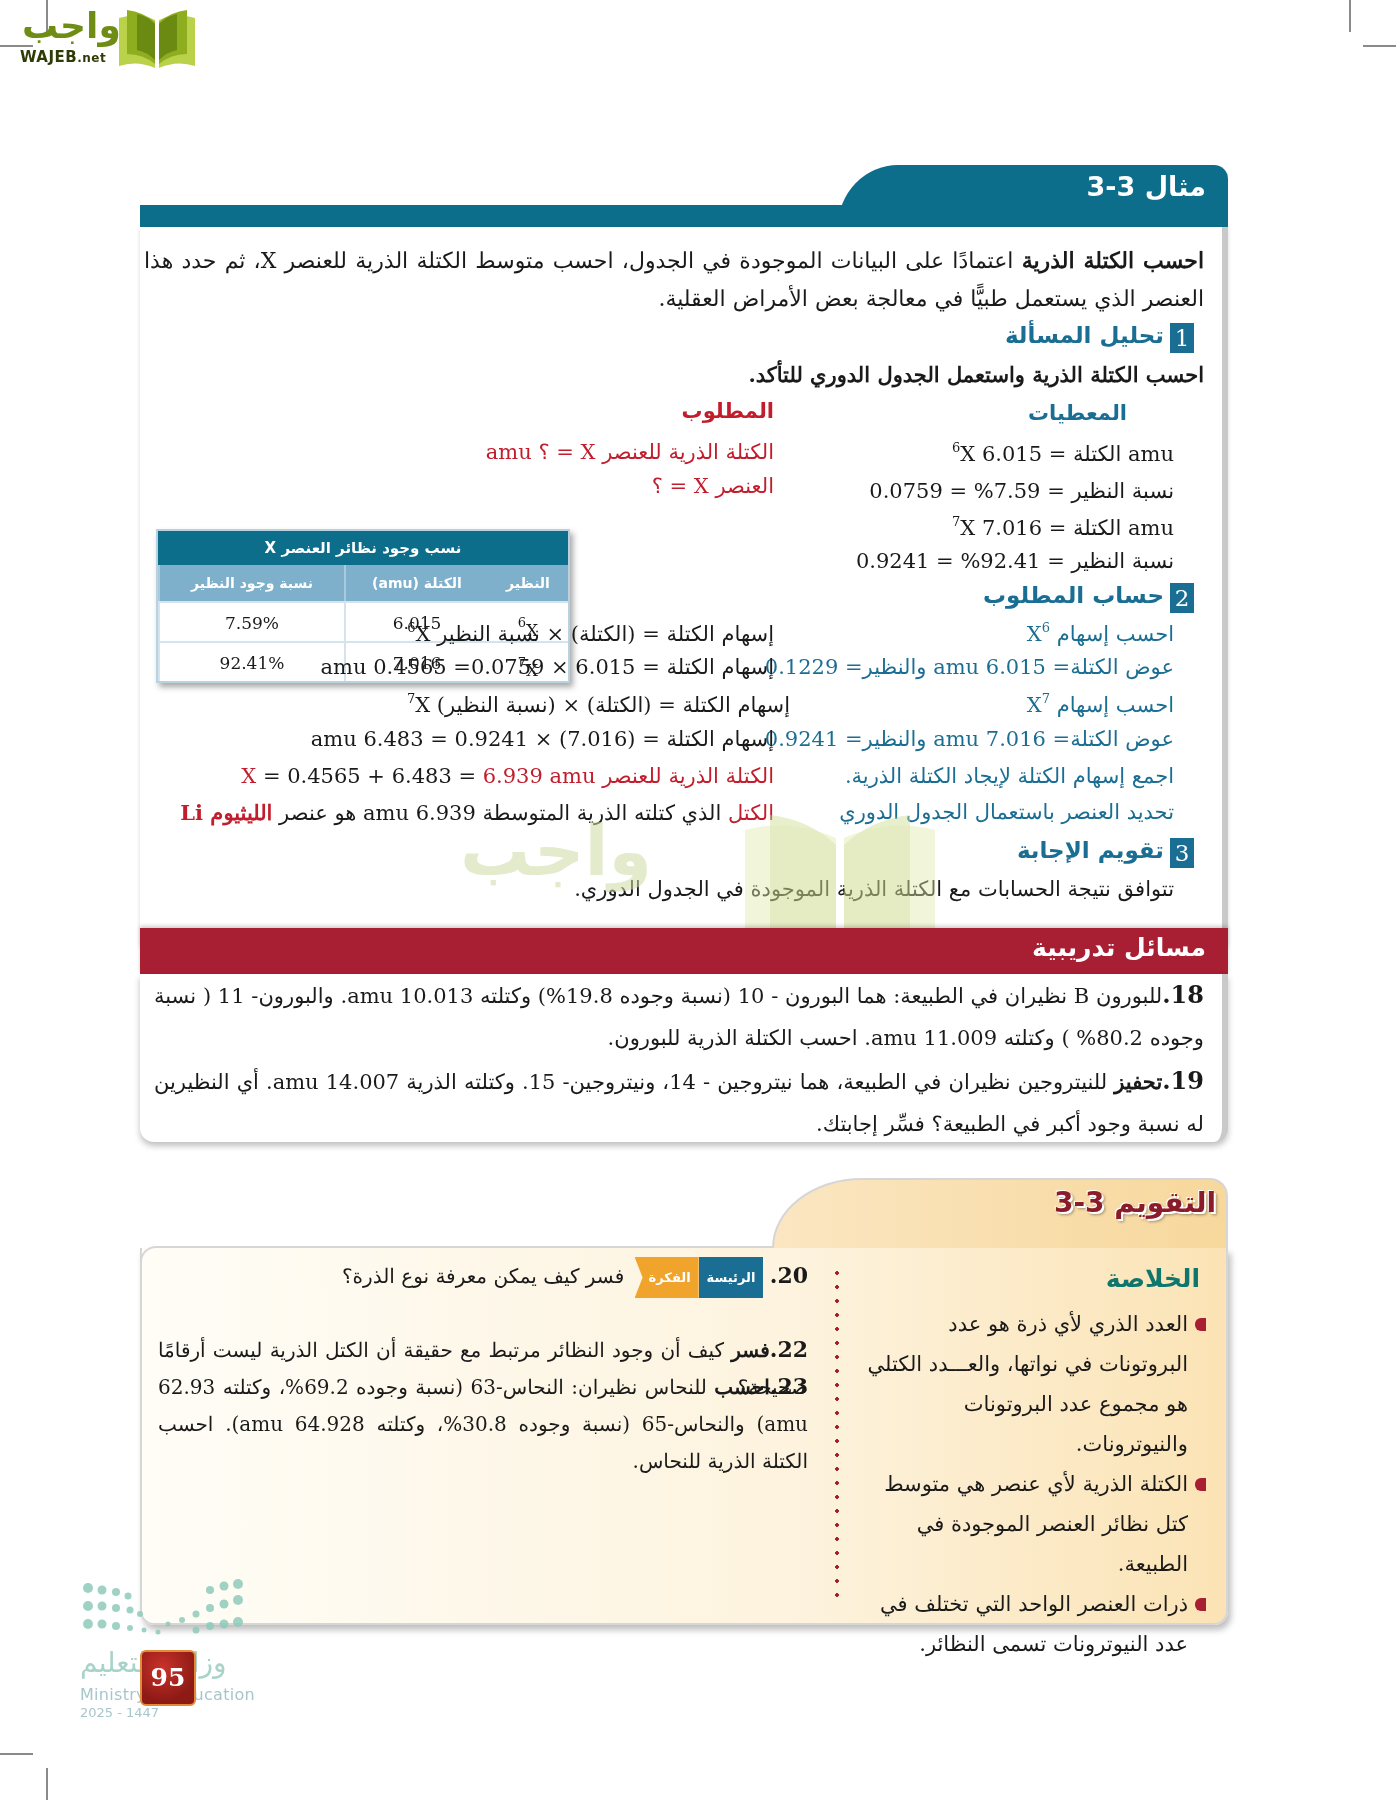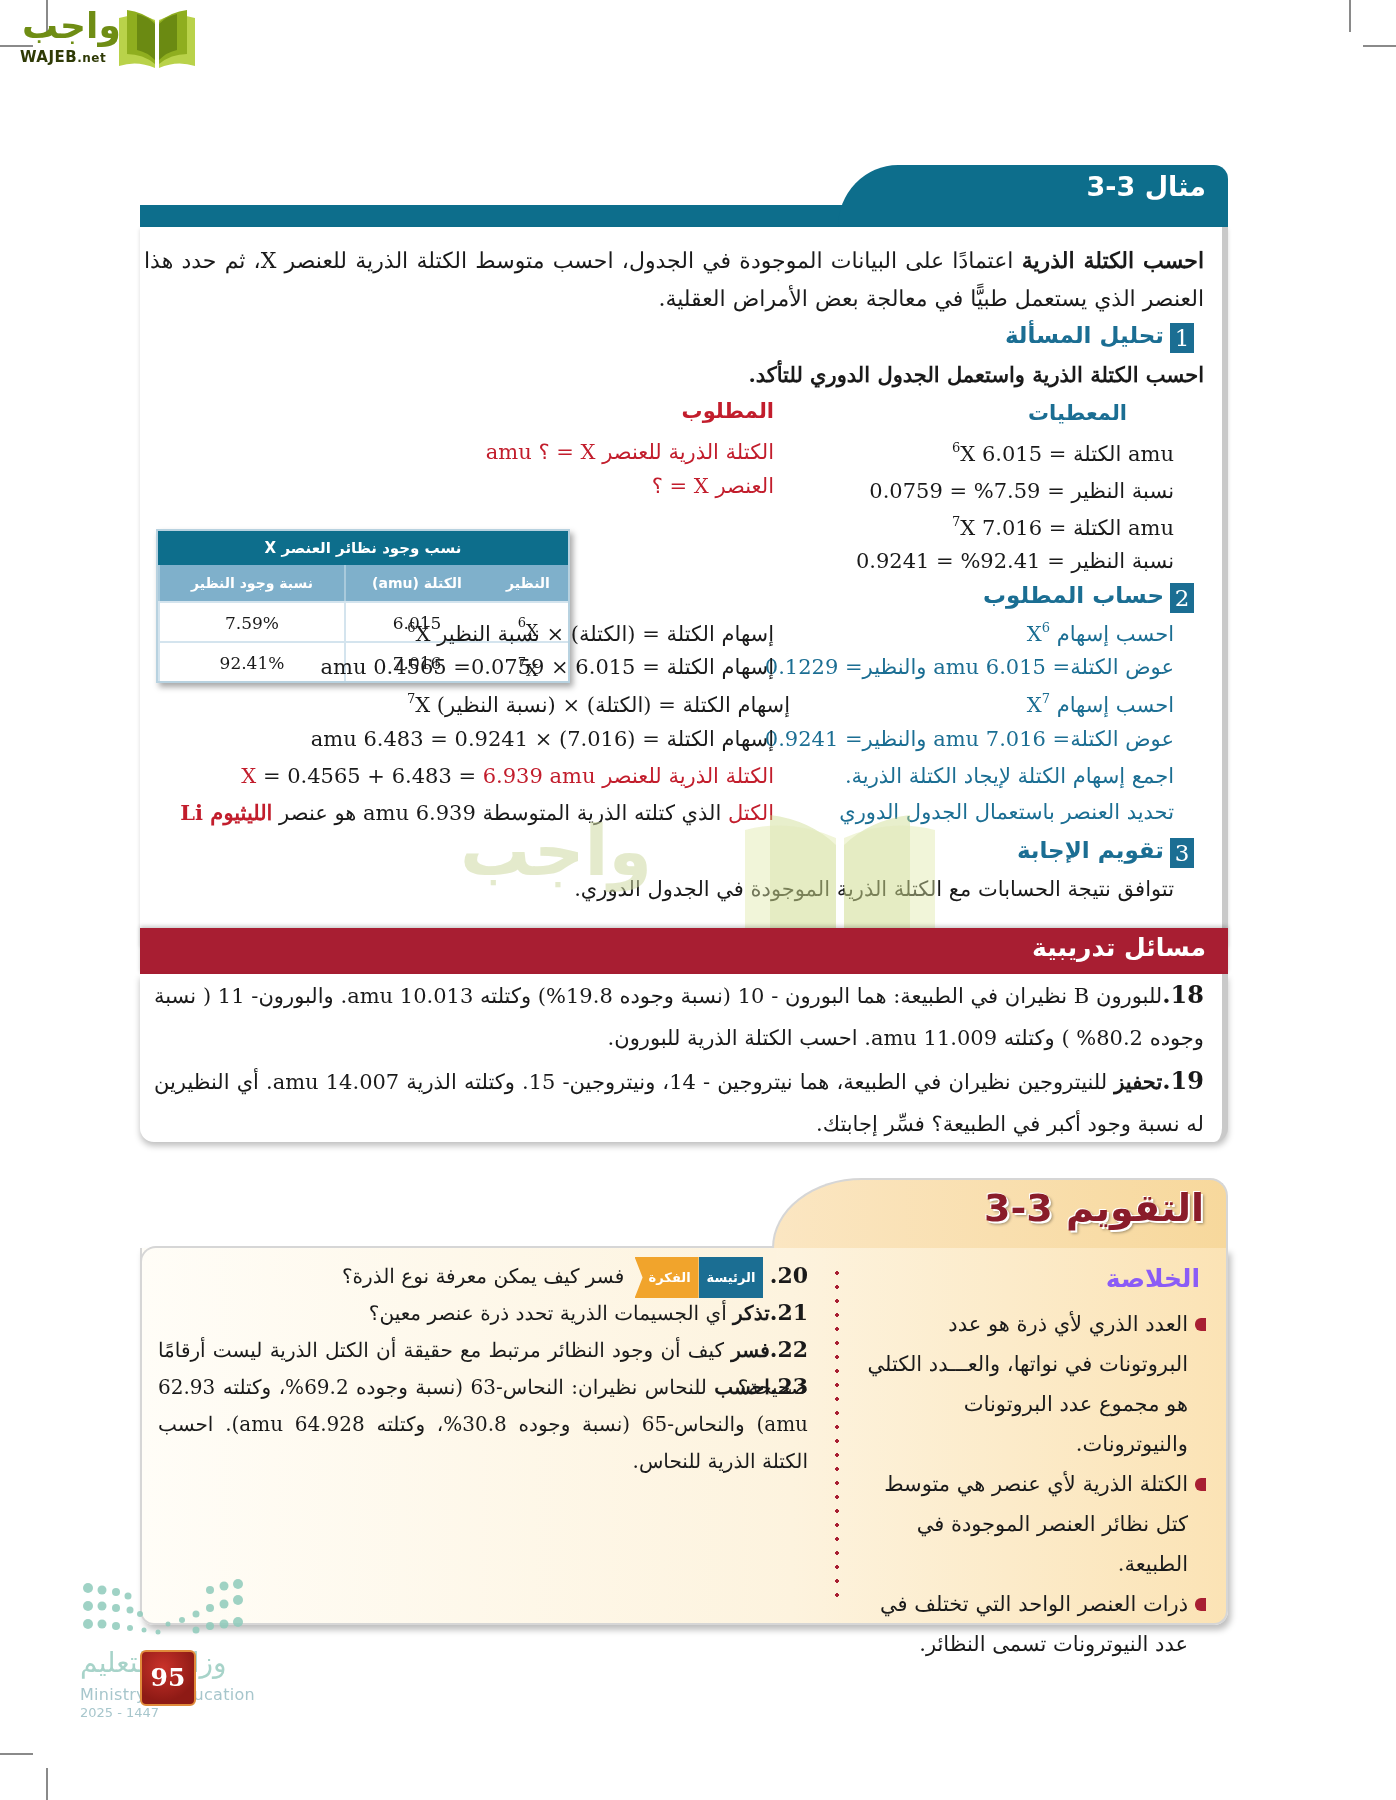--- a/index.html
+++ b/index.html
@@ -54,22 +54,22 @@
   .practice-title { position: absolute; right: 22px; top: 5px; font-family: "DejaVu Sans", sans-serif; font-weight: bold; font-size: 25px; color: #fff; }
   .practice-body { left: 140px; top: 974px; width: 1088px; height: 168px; background: #fff; border-right: 6px solid #c9c9c9; border-bottom-right-radius: 14px; border-bottom-left-radius: 14px; box-shadow: 0 4px 6px rgba(0,0,0,0.25); }
   .q { position: absolute; right: 18px; width: 1050px; font-size: 21px; line-height: 42px; text-align: justify; text-align-last: right; }
   .qnum { font-weight: bold; font-size: 24px; font-family: "DejaVu Serif", serif; }
 
   
   .assess { left: 140px; top: 1178px; width: 1088px; height: 447px; }
   .assess-tab { position: absolute; right: 0; top: 0; width: 456px; height: 70px; background: linear-gradient(90deg, #fbe6c2 0%, #f7d89c 100%); border-top-left-radius: 90px 70px; border-top-right-radius: 18px; border: 2px solid #d6d6d6; border-bottom: none; }
   .assess-body { position: absolute; left: 0; top: 70px; width: 1088px; height: 377px; background: linear-gradient(90deg, #fffdf7 0%, #fdf3de 60%, #fbe3b5 100%); border: 2px solid #d6d6d6; border-top: none; border-radius: 0 0 14px 14px; box-shadow: 3px 5px 6px rgba(0,0,0,0.25); }
   .assess-topline { position: absolute; left: 0; top: 68px; width: 636px; height: 40px; border-top: 2px solid #d6d6d6; border-left: 2px solid #d6d6d6; border-top-left-radius: 16px; background: linear-gradient(90deg, #fffdf7 0%, #fdf3de 100%); }
-  .assess-title { position: absolute; right: 22px; top: 6px; font-family: "DejaVu Sans", sans-serif; font-weight: bold; font-size: 38px; color: #8a1c2a; text-shadow: 2px 2px 0 #fff, -1px -1px 0 #fff, 3px 3px 3px rgba(0,0,0,0.35); }
-  .summary-h { position: absolute; right: 28px; top: 86px; font-family: "DejaVu Sans", sans-serif; font-weight: bold; font-size: 25px; color: #8b5cf6; }
+  .assess-title { position: absolute; right: 10px; top: 6px; font-family: "DejaVu Sans", sans-serif; font-weight: bold; font-size: 28px; color: #8a1c2a; text-shadow: 2px 2px 0 #fff, -1px -1px 0 #fff, 3px 3px 3px rgba(0,0,0,0.35); }
+  .summary-h { position: absolute; right: 28px; top: 86px; font-family: "DejaVu Sans", sans-serif; font-weight: bold; font-size: 25px; color: #0f766e; }
   .summary-list { position: absolute; right: 22px; top: 126px; width: 340px; font-size: 21px; line-height: 40px; }
   .summary-item { position: relative; padding-right: 18px; text-align: right; }
   .bullet { position: absolute; right: 0; top: 14px; width: 11px; height: 13px; background: #a81e32; border-radius: 6px 0 0 6px; }
   .dots { position: absolute; left: 694px; top: 88px; width: 6px; height: 340px; background-image: radial-gradient(circle, #a81e32 1.6px, transparent 2px); background-size: 6px 14px; }
   .aq { position: absolute; right: 420px; width: 650px; font-size: 20px; line-height: 37px; text-align: justify; text-align-last: right; }
   .aq .qnum { font-size: 22px; }
   .idea-badge { display: inline-flex; flex-direction: row-reverse; vertical-align: middle; font-family: "DejaVu Sans", sans-serif; font-weight: bold; font-size: 13px; color: #fff; margin: 0 4px; }
   .idea-1 { background: #f1a42c; padding: 2px 8px 2px 14px; clip-path: polygon(0 0, 100% 0, 100% 100%, 0 100%, 8px 50%); }
   .idea-2 { background: #1b6e93; padding: 2px 8px 2px 8px; margin-right: -4px; }
 
@@ -211,21 +211,20 @@
   <div class="dots"></div>
 
   <p class="aq rtl" style="top:79px;">
     <span class="qnum">20.</span>
     <span class="idea-badge">
         <span class="idea-1">الفكرة</span>
         <span class="idea-2">الرئيسة</span>
       </span>
     <span>فسر كيف يمكن معرفة نوع الذرة؟</span>
   </p>
-  <p class="aq rtl" style="top:116px;"><span class="qnum">21.</span><b>تذكر</b><span> أي الجسيمات الذرية تحدد ذرة عنصر معين؟</span></p>
   <p class="aq rtl" style="top:153px;"><span class="qnum">22.</span><b>فسر</b><span> كيف أن وجود النظائر مرتبط مع حقيقة أن الكتل الذرية ليست أرقامًا صحيحة؟</span></p>
   <p class="aq rtl" style="top:190px;"><span class="qnum">23.</span><b>احسب</b><span> للنحاس نظيران: النحاس-63 (نسبة وجوده 69.2%، وكتلته 62.93 amu) والنحاس-65 (نسبة وجوده 30.8%، وكتلته 64.928 amu). احسب الكتلة الذرية للنحاس.</span></p>
 </div>
 
 <svg class="abs ministry-dots" viewBox="0 0 180 70">
   <g fill="#8fcbbb" opacity="0.85">
     <circle cx="10" cy="10" r="5"></circle>
       <circle cx="24" cy="12" r="4.5"></circle>
       <circle cx="38" cy="14" r="4"></circle>
       <circle cx="50" cy="18" r="3.5"></circle>

